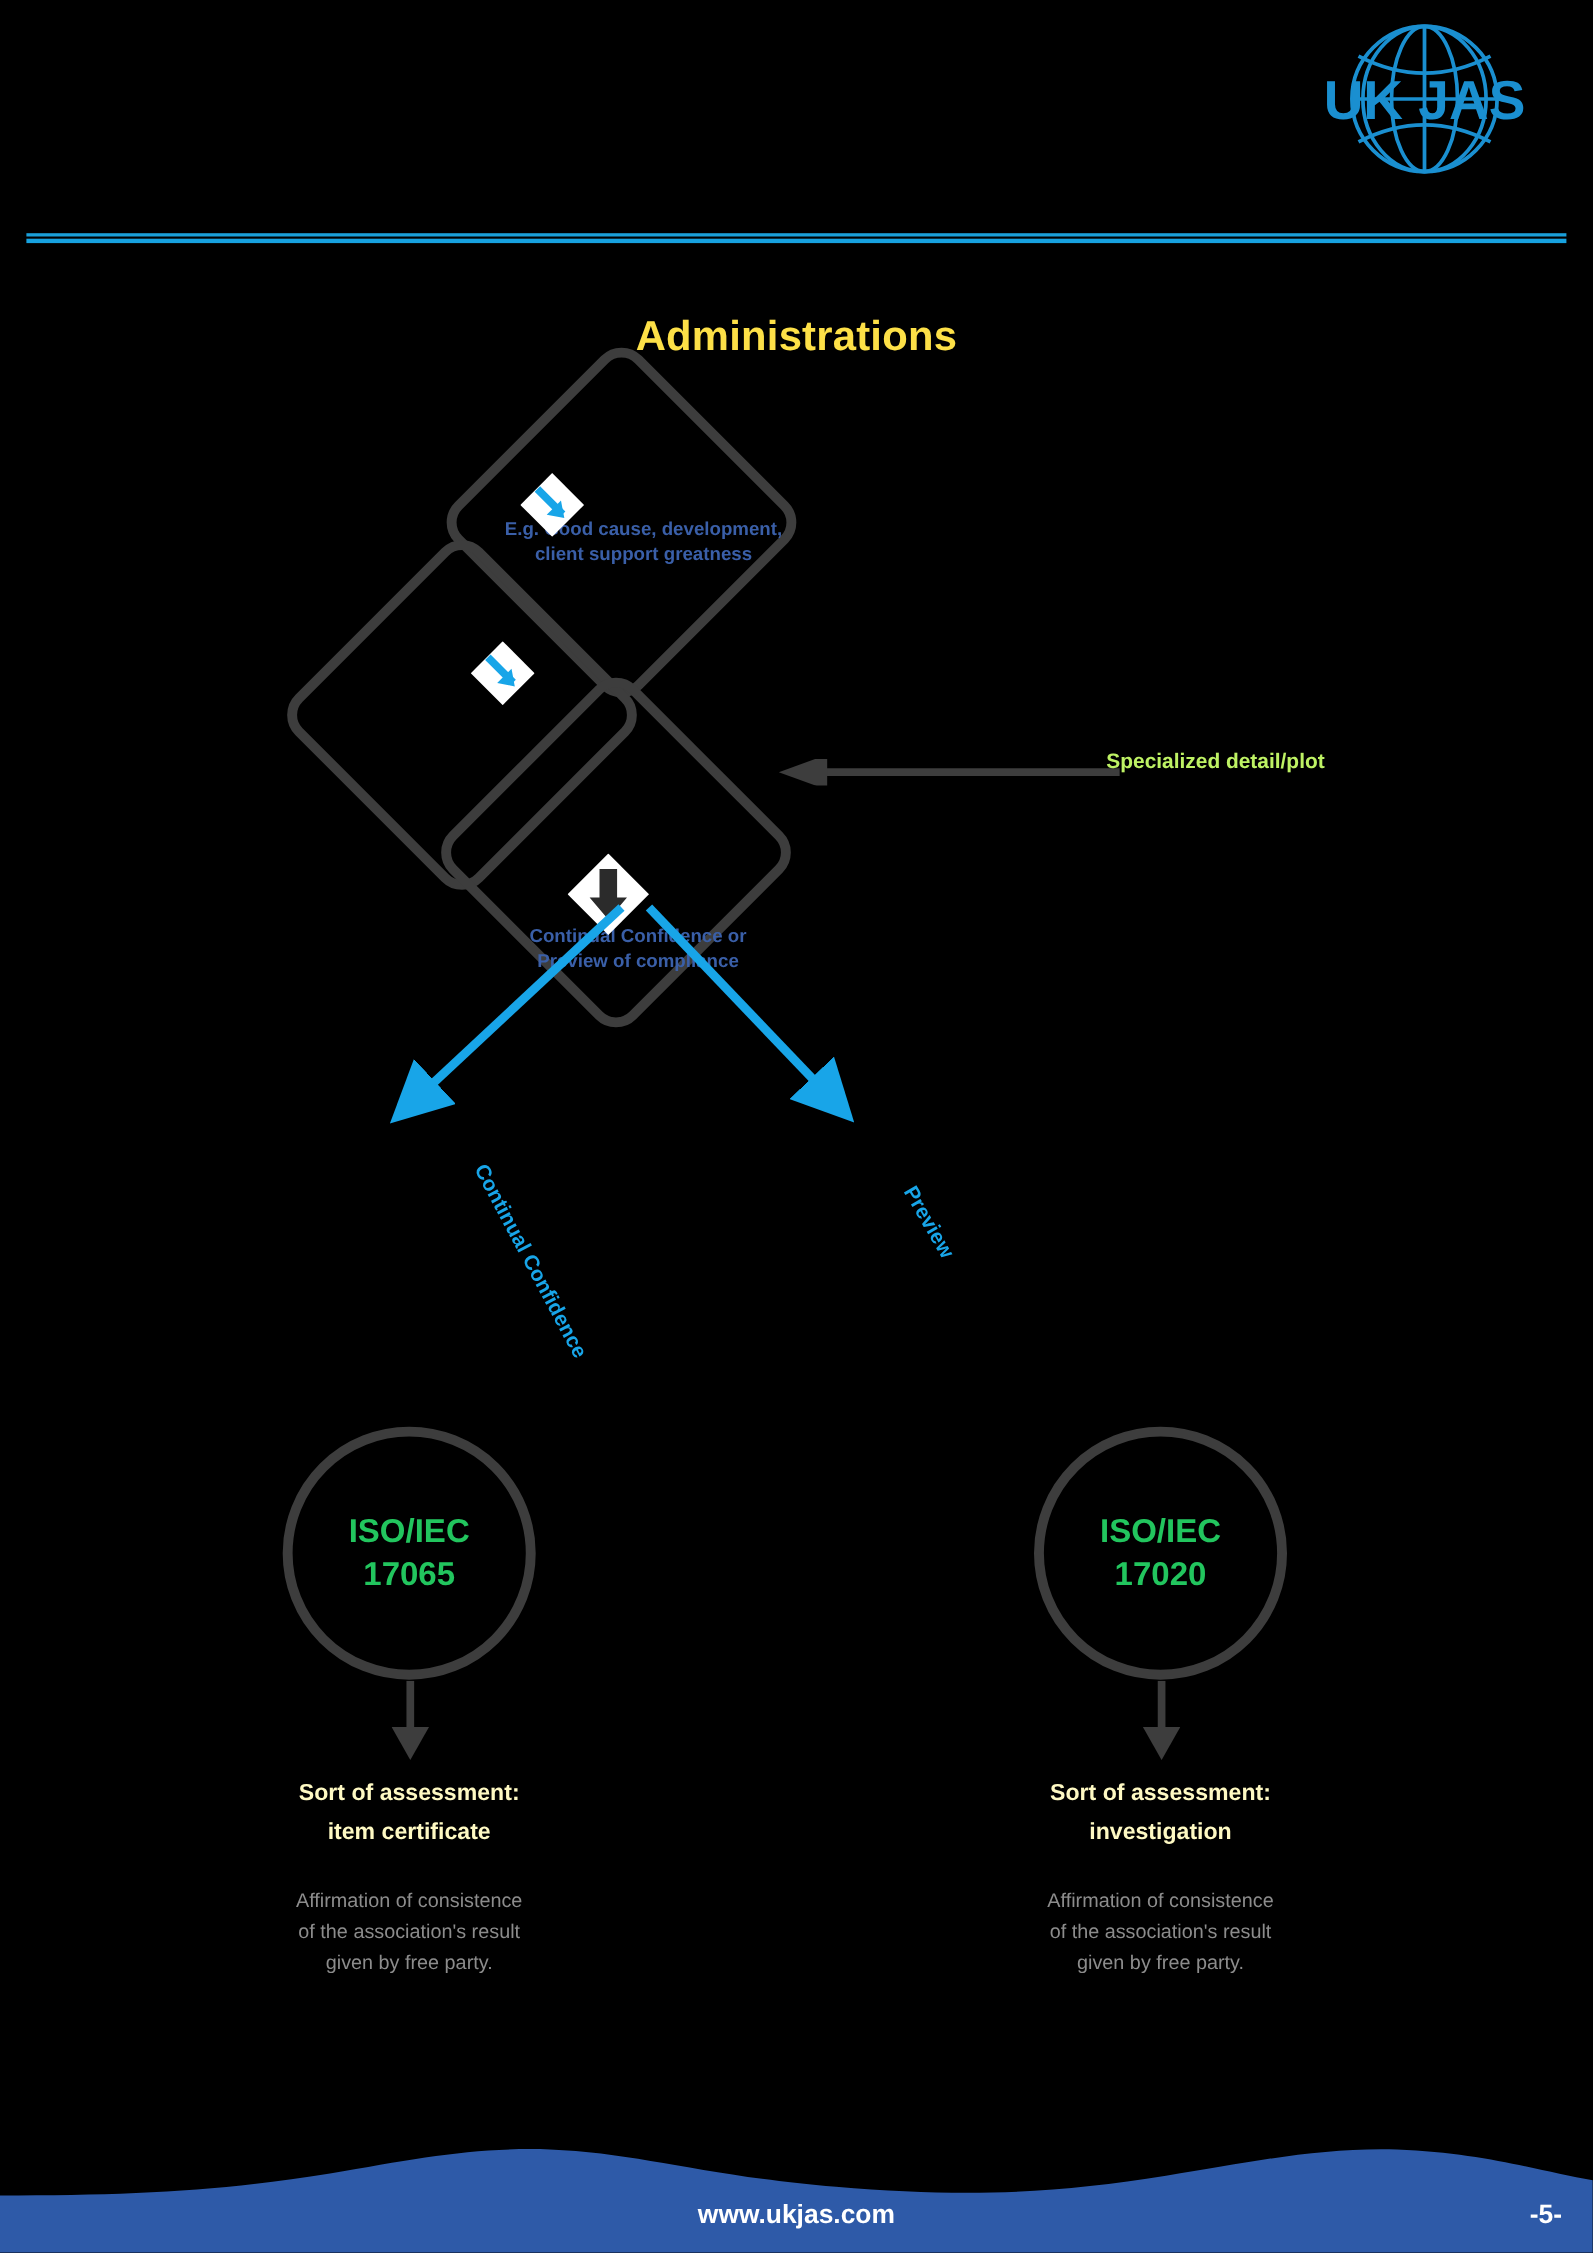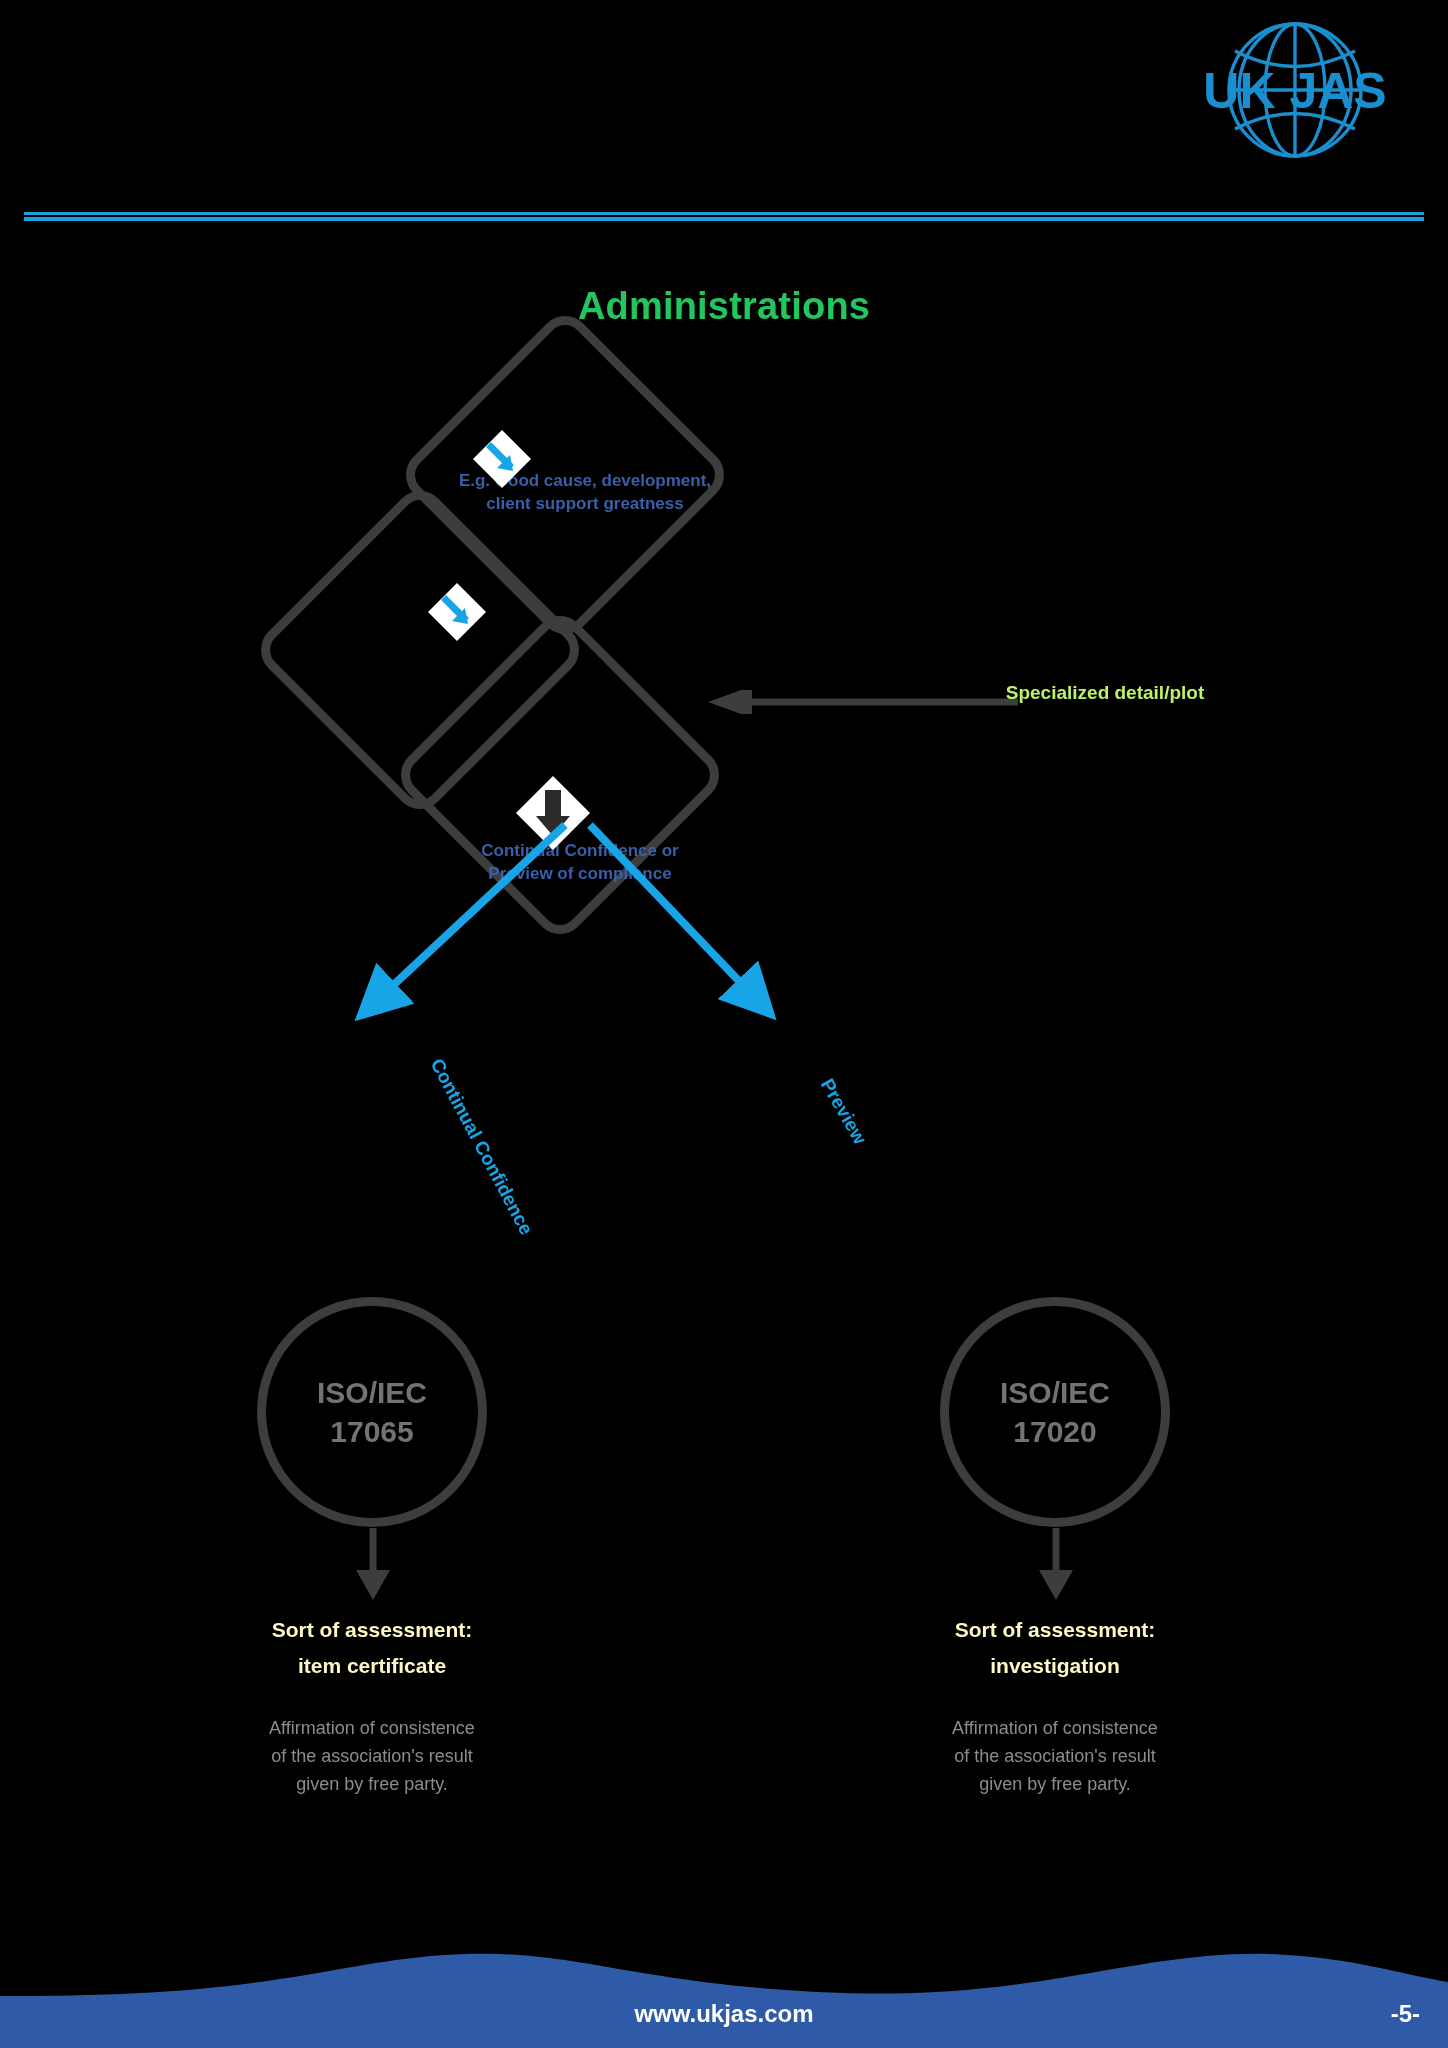--- a/index.html
+++ b/index.html
@@ -15,21 +15,21 @@
   .logo { position:absolute; right:38px; top:18px; width:230px; height:150px; }
   .logo svg { width:100%; height:100%; display:block; }
 
   .divider { position:absolute; left:24px; top:212px; width:1400px; height:9px; }
   .divider .d1 { position:absolute; left:0; top:0; width:100%; height:3px; background:#1a9fd9; }
   .divider .d2 { position:absolute; left:0; top:5px; width:100%; height:4px; background:#17a2e0; }
 
   
   .title {
     position:absolute; left:0; top:285px; width:1448px; text-align:center;
-    font-size:38px; font-weight:bold; color:#22c55e; letter-spacing:.2px;
+    font-size:38px; font-weight:bold; color:#fde047; letter-spacing:.2px;
   }
 
   
   .diamond {
     position:absolute; border:9px solid #3d3d3d; border-radius:26px;
     transform:rotate(45deg); background:transparent;
   }
   .dtext {
     position:absolute; transform:none; text-align:center;
     color:#3a5fa8; font-weight:bold; line-height:1.35;
@@ -68,21 +68,21 @@
   }
   #lblLeft  { left:445px; top:1055px; transform:rotate(62deg); transform-origin:left top; }
   #lblRight { left:835px; top:1075px; transform:rotate(60deg); transform-origin:left top; }
 
   
   .circle {
     position:absolute; width:230px; height:230px; border:9px solid #3d3d3d;
     border-radius:50%; display:flex; align-items:center; justify-content:center;
   }
   .circle span {
-    text-align:center; color:#737373; font-weight:bold; font-size:30px; line-height:1.3;
+    text-align:center; color:#22c55e; font-weight:bold; font-size:30px; line-height:1.3;
   }
   #circleL { left:257px; top:1297px; }
   #circleR { left:940px; top:1297px; }
 
   
   .downsm { position:absolute; width:34px; height:72px; }
   #downL { left:356px; top:1528px; }
   #downR { left:1039px; top:1528px; }
 
   

